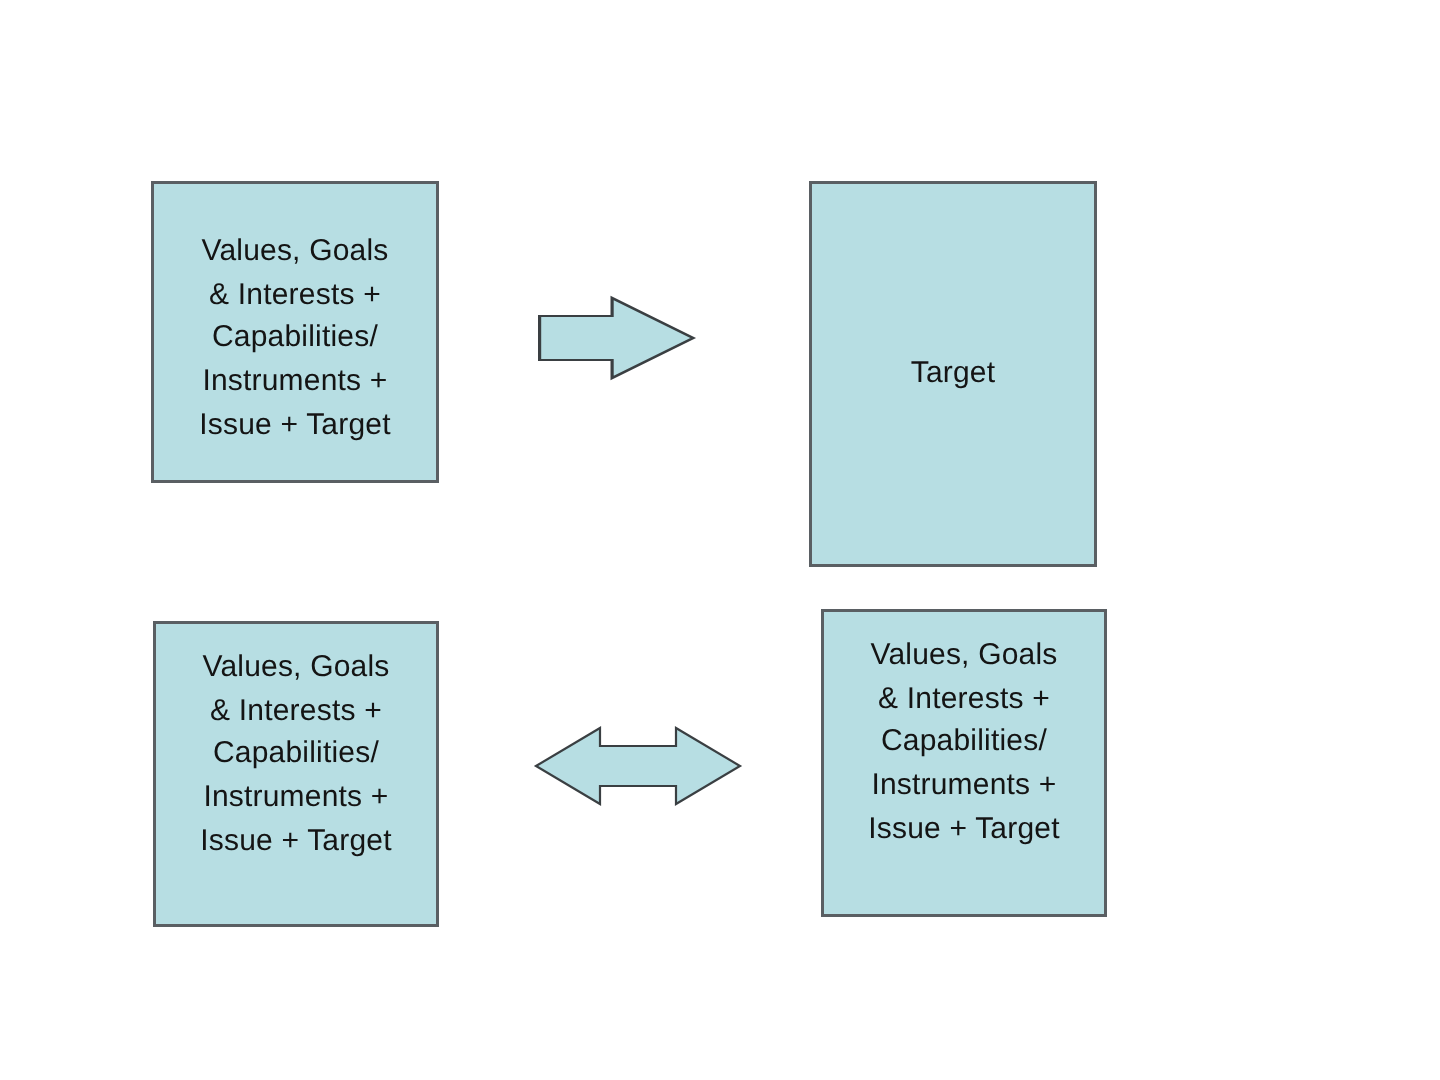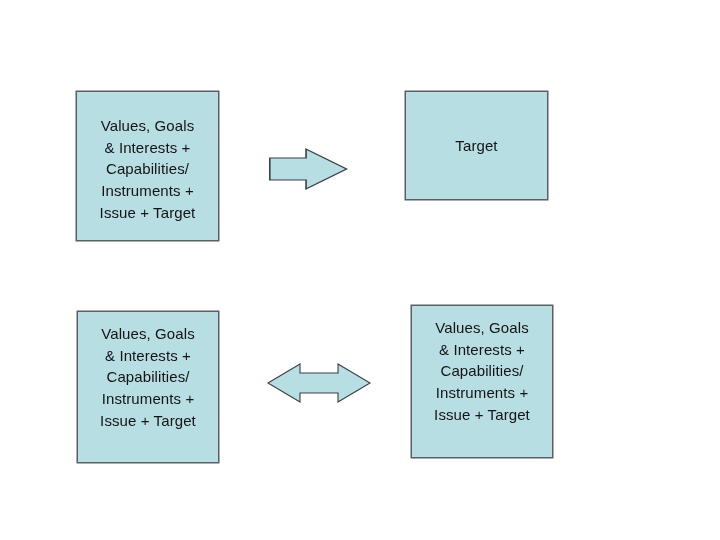--- a/index.html
+++ b/index.html
@@ -41,21 +41,21 @@
     letter-spacing: 0.1px;
     padding: 0 3px;
   }
 
   .node.align-middle { align-items: center; }
   .node.align-upper  { align-items: flex-start; }
 
   #node-source-top      { left: 76px;  top: 91px;  width: 143px; height: 150px; }
   #node-source-top .node-text { padding-top: 23px; }
 
-  #node-target-top      { left: 405px; top: 91px;  width: 143px; height: 109px; }
+  #node-target-top      { left: 405px; top: 91px;  width: 143px; height: 192px; }
 
   #node-source-bottom   { left: 77px;  top: 311px; width: 142px; height: 152px; }
   #node-source-bottom .node-text { padding-top: 11px; }
 
   #node-target-bottom   { left: 411px; top: 305px; width: 142px; height: 153px; }
   #node-target-bottom .node-text { padding-top: 11px; }
 
   
   .arrow {
     position: absolute;

